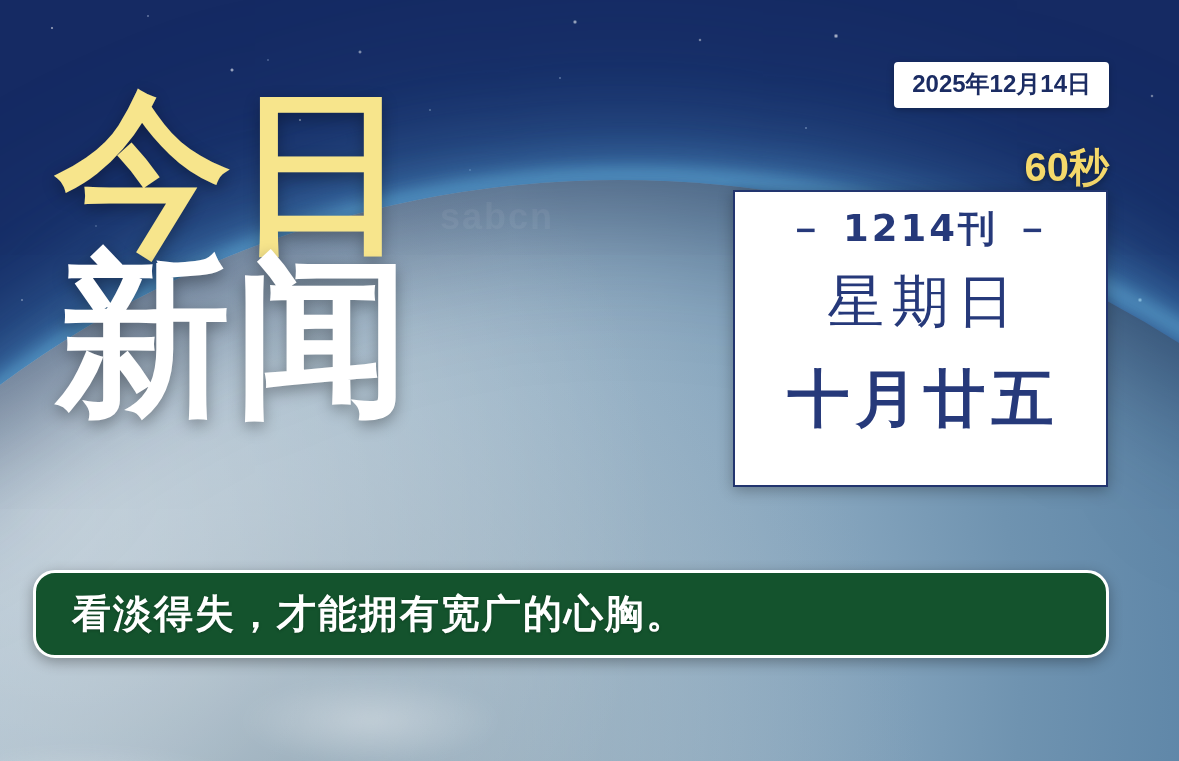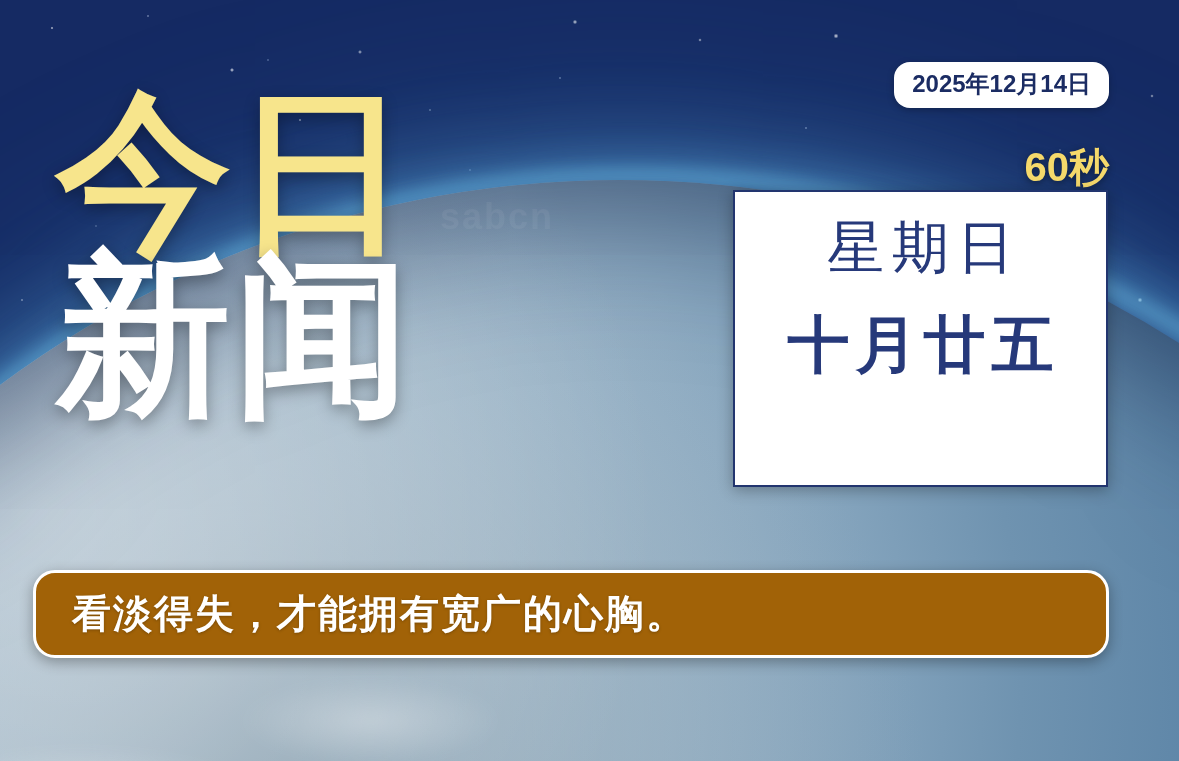--- a/index.html
+++ b/index.html
@@ -182,21 +182,21 @@
   
   .date-pill {
     position: absolute;
     right: 70px;
     top: 62px;
     background: #ffffff;
     color: #1b2c63;
     font-size: 24px;
     font-weight: 700;
     padding: 6px 18px 8px;
-    border-radius: 16px;
+    border-radius: 4px;
     box-shadow: 0 2px 7px rgba(0,0,0,.25);
     white-space: nowrap;
   }
 
   
   .tagline {
     position: absolute;
     right: 70px;
     top: 140px;
     display: flex;
@@ -263,21 +263,21 @@
   }
 
   
   .quote-bar {
     position: absolute;
     left: 33px;
     top: 570px;
     width: 1076px;
     height: 88px;
     box-sizing: border-box;
-    background: #a16207;
+    background: #14532d;
     border: 3px solid #ffffff;
     border-radius: 22px;
     display: flex;
     align-items: center;
     box-shadow: 0 4px 14px rgba(0,0,0,.32);
   }
   .quote-text {
     color: #ffffff;
     font-size: 39px;
     font-weight: 700;
@@ -309,20 +309,21 @@
     <div class="title-block">
       <span class="title-line title-top">今日</span>
       <span class="title-line title-bottom">新闻</span>
     </div>
 
     <div class="tagline">
       <span class="secs">60秒</span>
     </div>
 
     <div class="info-card">
+      <div class="issue">－ 1214刊 －</div>
       <div class="weekday">星期日</div>
       <div class="lunar">十月廿五</div>
     </div>
 
     <div class="quote-bar">
       <span class="quote-text">看淡得失，才能拥有宽广的心胸。</span>
     </div>
 
   </div>
 </div>

